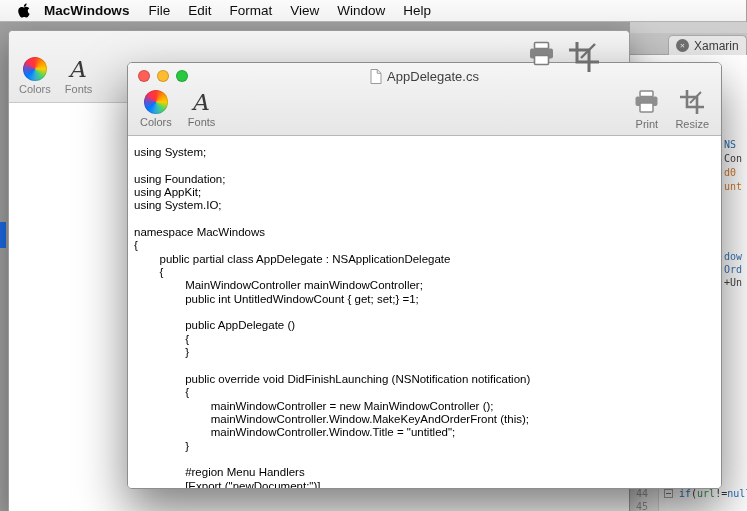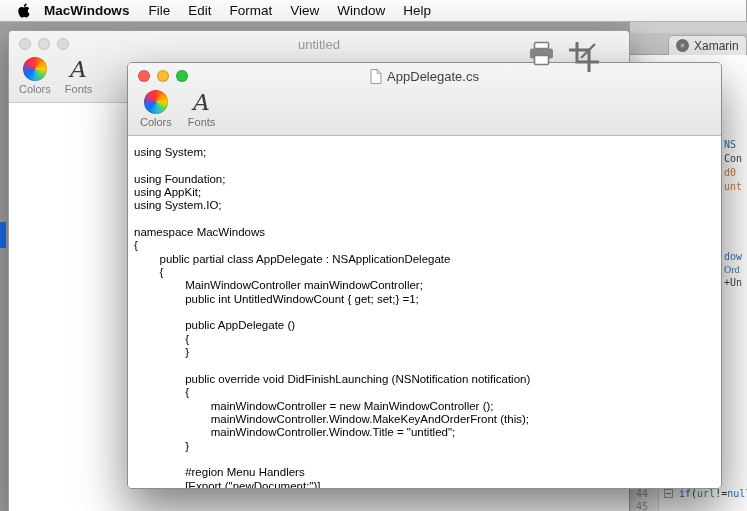--- a/index.html
+++ b/index.html
@@ -85,21 +85,21 @@
         <span class="xam-close">✕</span>
         <span>Xamarin</span>
       </div>
     </div>
     <div class="xam-editor">
       <span class="frag f0" style="color: rgb(47, 111, 174);">NS</span>
       <span class="frag f1" style="color: rgb(68, 68, 68); text-align: right;">Con</span>
       <span class="frag f2" style="color: rgb(207, 122, 46);">d0</span>
       <span class="frag f3" style="color: rgb(207, 122, 46);">unt</span>
       <span class="frag f4" style="color: rgb(58, 116, 184);">dow</span>
-      <span class="frag f5" style="color: rgb(58, 116, 184); font-family: Liberation Serif, serif;">Ord</span>
+      <span class="frag f5" style="color: rgb(58, 116, 184);">Ord</span>
       <span class="frag f6" style="color: rgb(68, 68, 68);">+Un</span>
 
       <div class="xam-gutter"></div>
 
       <div class="xrow xrow44">
         <span class="lnum">44</span>
         <span class="fold"></span>
         <span style="color: rgb(42, 111, 186);">if </span>
           <span style="color: rgb(51, 51, 51);">(</span>
           <span style="color: rgb(61, 143, 95);">url</span>
@@ -107,28 +107,20 @@
           <span style="color: rgb(42, 111, 186);">null</span>
       </div>
       <div class="xrow xrow45">
         <span class="lnum">45</span>
       </div>
     </div>
   </div>
 
   <div class="window" id="untitled-window">
     <div class="chrome">
-      <div class="titlebar">
-        <div class="lights">
-          <span class="light gray"></span>
-          <span class="light gray"></span>
-          <span class="light gray"></span>
-        </div>
-        <div class="wtitle dim">untitled</div>
-      </div>
       <div class="toolrow">
         <div class="tbtn">
           <span class="wheel"></span>
           <span>Colors</span>
         </div>
         <div class="tbtn">
           <span class="fontA">A</span>
           <span>Fonts</span>
         </div>
       </div>
@@ -174,20 +166,42 @@
         <div class="toolgroup">
           <div class="tbtn">
             <span class="wheel"></span>
             <span>Colors</span>
           </div>
           <div class="tbtn">
             <span class="fontA">A</span>
             <span>Fonts</span>
           </div>
         </div>
+        <div class="toolgroup">
+          <div class="tbtn">
+            <span>
+              <svg width="25" height="24" viewBox="0 0 25 24">
+                <rect x="6" y="1" width="13" height="5.5" rx="1" fill="#fff" stroke="#8a8a8a" stroke-width="1.5"></rect>
+                <rect x="1.5" y="6.5" width="22" height="9.5" rx="2" fill="#8e8e8e"></rect>
+                <rect x="6" y="13" width="13" height="9" rx="1" fill="#fff" stroke="#8a8a8a" stroke-width="1.5"></rect>
+              </svg>
+            </span>
+            <span>Print</span>
+          </div>
+          <div class="tbtn">
+            <span>
+              <svg width="24" height="24" viewBox="0 0 24 24">
+                <path d="M7 0v17h17" fill="none" stroke="#7b7b7b" stroke-width="2.6"></path>
+                <path d="M0 7h17v17" fill="none" stroke="#7b7b7b" stroke-width="2.6"></path>
+                <path d="M21 2L10 13" stroke="#7b7b7b" stroke-width="2"></path>
+              </svg>
+            </span>
+            <span>Resize</span>
+          </div>
+        </div>
       </div>
     </div>
     <div class="content">
       <pre>using System;
 
 using Foundation;
 using AppKit;
 using System.IO;
 
 namespace MacWindows

